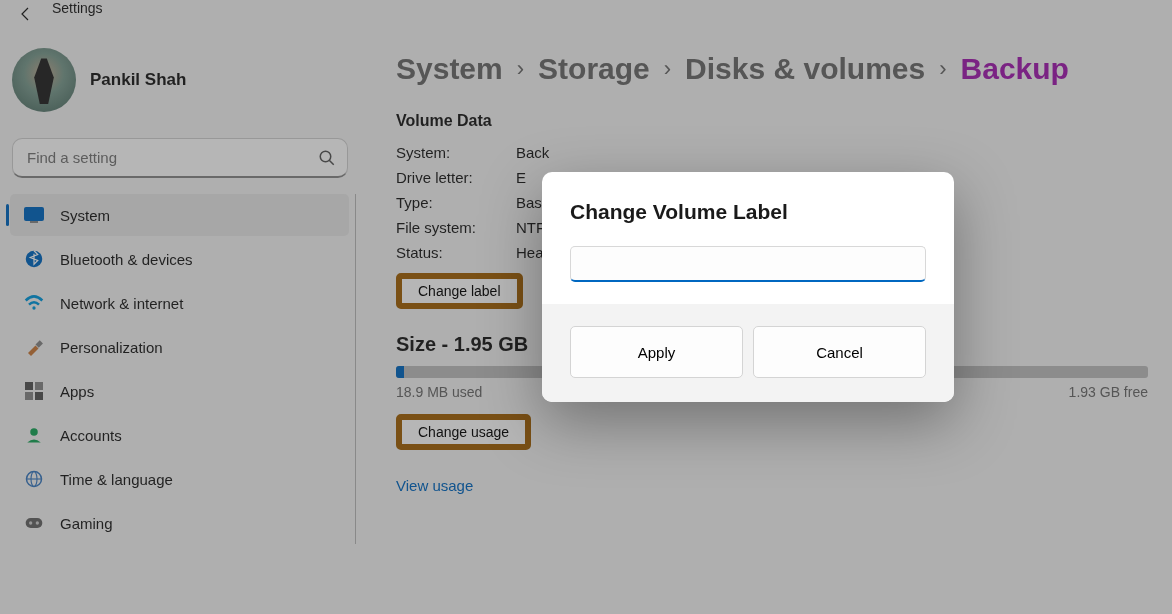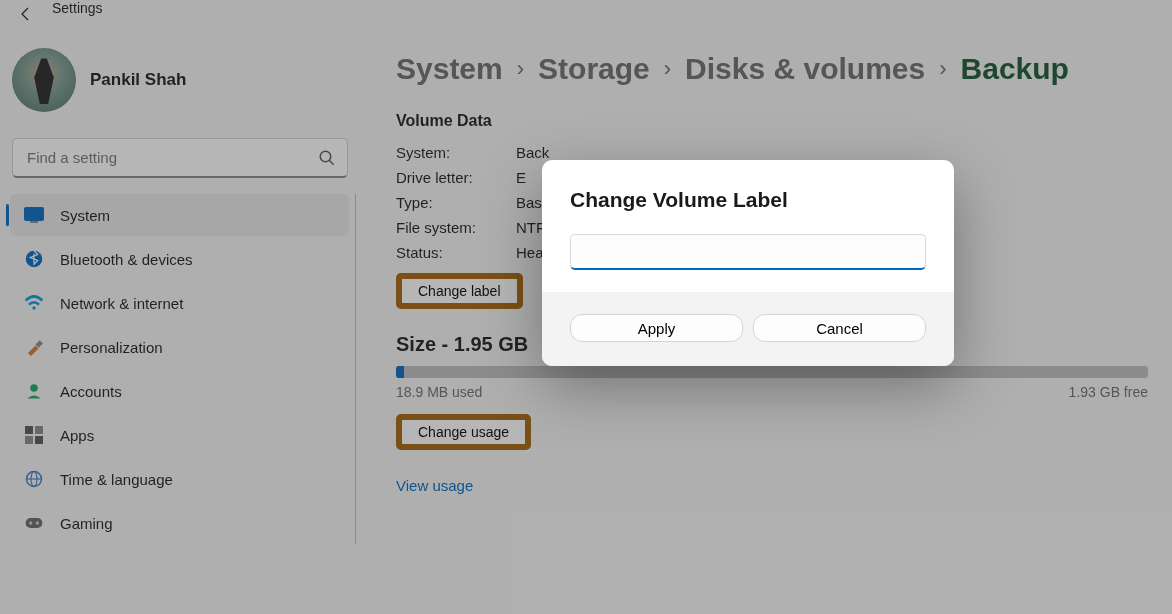--- a/index.html
+++ b/index.html
@@ -15,56 +15,56 @@
   .layout { display: flex; height: calc(100% - 32px); }
 
   
   .sidebar { width: 360px; padding: 8px 4px 8px 4px; display: flex; flex-direction: column; gap: 4px; }
   .profile { display: flex; align-items: center; gap: 14px; padding: 8px 8px 18px 8px; }
   .avatar { width: 64px; height: 64px; border-radius: 50%; background: radial-gradient(circle at 50% 40%, #c0a890 0%, #7a9a8e 40%, #5a7a70 80%); position: relative; overflow: hidden; }
   .avatar::after { content:""; position:absolute; left:18px; top:8px; width:28px; height:48px; background:#222; clip-path: polygon(40% 5%, 60% 5%, 85% 45%, 65% 100%, 35% 100%, 15% 45%); }
   .profile-name { font-size: 17px; font-weight: 700; }
 
   .search-wrap { margin: 4px 8px 12px 8px; position: relative; }
-  .search-input { width: 100%; height: 40px; padding: 0 40px 0 14px; font-size: 15px; background: #fdfdfd; border: 1px solid #d0d0d0; border-bottom: 2px solid #888; border-radius: 5px; }
+  .search-input { width: 100%; height: 40px; padding: 0 40px 0 14px; font-size: 15px; background: #fdfdfd; border: 1px solid #d0d0d0; border-bottom: 2px solid #888; border-radius: 10px; }
   .search-icon { position: absolute; right: 12px; top: 50%; transform: translateY(-50%); width: 18px; height: 18px; color: #555; }
 
   .nav { display: flex; flex-direction: column; gap: 2px; border-right: 1px solid #b8b8b8; padding-right: 0; }
   .nav-item { display: flex; align-items: center; gap: 16px; height: 42px; padding: 0 14px; border-radius: 5px; margin: 0 6px; font-size: 15px; position: relative; }
   .nav-item.selected { background: #e7e7e7; }
   .nav-item.selected::before { content:""; position:absolute; left: -4px; top: 10px; bottom: 10px; width: 3px; background: #0067c0; border-radius: 2px; }
   .nav-icon { width: 20px; height: 20px; display: flex; align-items: center; justify-content: center; }
 
   
   .main { flex: 1; padding: 20px 24px 0 36px; overflow: hidden; }
   .breadcrumb { display: flex; align-items: center; gap: 14px; flex-wrap: wrap; margin-bottom: 26px; }
   .crumb { font-size: 30px; font-weight: 600; color: #6a6a6a; white-space: nowrap; }
-  .crumb.current { color: #14532d; }
+  .crumb.current { color: #a21caf; }
   .chev { font-size: 22px; color: #6a6a6a; }
 
   .section-title { font-size: 16px; font-weight: 600; margin-bottom: 14px; }
   .kv { display: grid; grid-template-columns: 120px 1fr; row-gap: 8px; font-size: 15px; color: #1a1a1a; margin-bottom: 12px; }
   .kv .k { color: #1a1a1a; }
   .kv .v { color: #1a1a1a; }
 
   .btn { display: inline-flex; align-items: center; justify-content: center; height: 36px; padding: 0 16px; background: #fdfdfd; border: 6px solid #a16207; border-radius: 5px; font-size: 14px; }
 
   .size-title { font-size: 20px; font-weight: 600; margin: 24px 0 10px 0; }
   .bar { height: 12px; width: 760px; max-width: 100%; background: #bdbdbd; border-radius: 3px; overflow: hidden; }
   .bar-fill { height: 100%; width: 1%; background: #0067c0; }
   .bar-labels { display: flex; justify-content: space-between; width: 760px; max-width: 100%; color: #6a6a6a; font-size: 14px; margin-top: 6px; }
   .link { color: #0067c0; font-size: 15px; margin-top: 27px; display: inline-block; }
 
   
-  .dialog { position: absolute; left: 542px; top: 160px; width: 412px; background: #ffffff; border-radius: 10px; box-shadow: 0 20px 60px rgba(0,0,0,0.35); z-index: 100; overflow: hidden; }
+  .dialog { position: absolute; left: 542px; top: 172px; width: 412px; background: #ffffff; border-radius: 10px; box-shadow: 0 20px 60px rgba(0,0,0,0.35); z-index: 100; overflow: hidden; }
   .dialog-body { padding: 28px 28px 22px 28px; }
   .dialog-title { font-size: 21px; font-weight: 600; margin-bottom: 22px; }
   .dialog-input { width: 100%; height: 36px; padding: 0 12px; font-size: 14px; background: #fdfdfd; border: 1px solid #d8d8d8; border-bottom: 2px solid #0067c0; border-radius: 5px; }
   .dialog-footer { display: flex; gap: 10px; padding: 22px 28px 24px 28px; background: #f3f3f3; }
-  .dbtn { flex: 1; height: 28px; background: #fdfdfd; border: 1px solid #d4d4d4; border-radius: 12px; font-size: 15px; }
+  .dbtn { flex: 1; height: 52px; background: #fdfdfd; border: 1px solid #d4d4d4; border-radius: 5px; font-size: 15px; }
 </style>
 </head>
 <body>
 
 <div class="app">
 
   <div class="titlebar">
     <div class="back-btn">
       <svg width="16" height="16" viewBox="0 0 16 16" fill="none" stroke="#1a1a1a" stroke-width="1.2">
           <path d="M10 2 L4 8 L10 14"></path>
@@ -121,37 +121,37 @@
           <span class="nav-icon">
             <svg width="18" height="18" viewBox="0 0 24 24">
                 <path d="M4 20 L14 10 L18 14 L8 24 Z" fill="#c97a3a"></path>
                 <rect x="16" y="4" width="6" height="8" transform="rotate(45 19 8)" fill="#888"></rect>
               </svg>
           </span>
           <span>Personalization</span>
         </div>
         <div class="nav-item">
           <span class="nav-icon">
-            <svg width="18" height="18" viewBox="0 0 24 24">
-                <circle cx="12" cy="8" r="5" fill="#18a558"></circle>
-                <path d="M3 22 Q12 14 21 22" fill="#18a558"></path>
-              </svg>
-          </span>
-          <span>Accounts</span>
-        </div>
-        <div class="nav-item">
-          <span class="nav-icon">
             <svg width="18" height="18" viewBox="0 0 18 18">
                 <rect x="0" y="0" width="8" height="8" fill="#555"></rect>
                 <rect x="10" y="0" width="8" height="8" fill="#888"></rect>
                 <rect x="0" y="10" width="8" height="8" fill="#888"></rect>
                 <rect x="10" y="10" width="8" height="8" fill="#555"></rect>
               </svg>
           </span>
           <span>Apps</span>
+        </div>
+        <div class="nav-item">
+          <span class="nav-icon">
+            <svg width="18" height="18" viewBox="0 0 24 24">
+                <circle cx="12" cy="8" r="5" fill="#18a558"></circle>
+                <path d="M3 22 Q12 14 21 22" fill="#18a558"></path>
+              </svg>
+          </span>
+          <span>Accounts</span>
         </div>
         <div class="nav-item">
           <span class="nav-icon">
             <svg width="18" height="18" viewBox="0 0 24 24">
                 <circle cx="12" cy="12" r="10" fill="none" stroke="#3a7ac0" stroke-width="2"></circle>
                 <ellipse cx="12" cy="12" rx="4" ry="10" fill="none" stroke="#3a7ac0" stroke-width="1.5"></ellipse>
                 <line x1="2" y1="12" x2="22" y2="12" stroke="#3a7ac0" stroke-width="1.5"></line>
               </svg>
           </span>
           <span>Time &amp; language</span>

